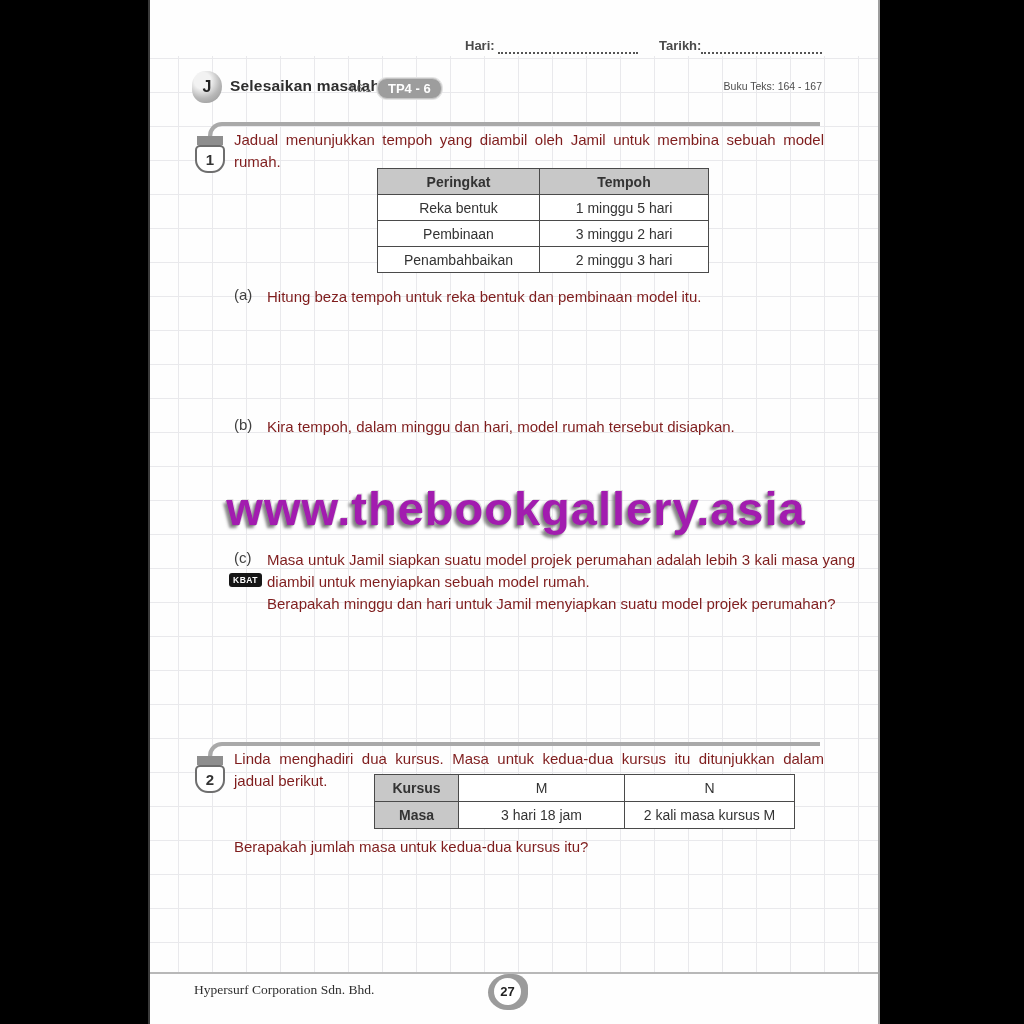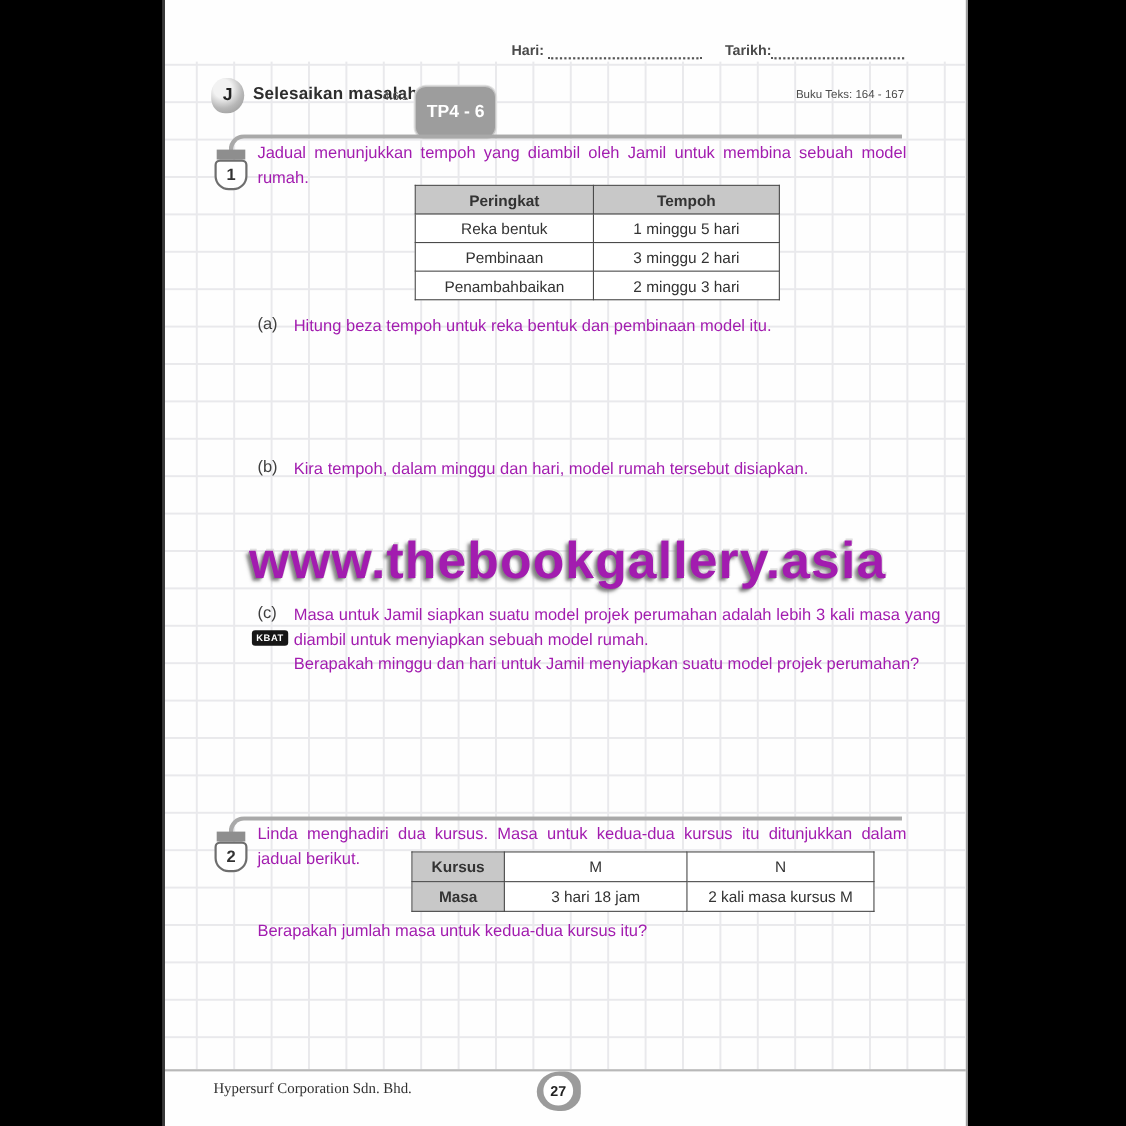--- a/index.html
+++ b/index.html
@@ -7,37 +7,37 @@
               font-family:"Liberation Sans", sans-serif; }
   .stage { position:relative; width:1024px; height:1024px; background:#000; }
   .page  { position:absolute; left:148px; top:0; width:732px; height:1024px;
            background:#fefefe; border-left:2px solid #3a3a3a; border-right:2px solid #9e9e9e; }
   .grid  { position:absolute; left:0; top:56px; width:100%; height:916px;
            background-image:
              linear-gradient(to right, #e9e9ec 1.5px, transparent 1.5px),
              linear-gradient(to bottom, #e9e9ec 1.5px, transparent 1.5px);
            background-size:34px 34px; background-position:-6px 2px; }
 
-  .txt { color:#a21caf; font-size:15px; line-height:22px; }
+  .txt { color:#7f1d1d; font-size:15px; line-height:22px; }
   .just { text-align:justify; }
 
   
   .hdr-label { position:absolute; font-size:13px; font-weight:bold; color:#4a4a4a; top:38px; }
   .dotline { position:absolute; top:52px; border-bottom:2px dotted #555; height:0; }
 
   
   .j-blob { position:absolute; left:42px; top:71px; width:30px; height:32px;
             background:radial-gradient(circle at 35% 30%, #f2f2f2 0 28%, #b8b8b8 60%, #8f8f8f 100%);
             border-radius:48% 52% 55% 45%; display:flex; align-items:center; justify-content:center;
             font-weight:bold; font-size:16px; color:#222; }
   .sec-title { position:absolute; left:80px; top:77px; font-size:15.5px; font-weight:bold;
                color:#2e2e2e; letter-spacing:.2px; }
   .sec-code  { position:absolute; left:198px; top:82px; font-size:10.5px; color:#555; }
   .tp-pill   { position:absolute; left:227px; top:78px; background:#9d9d9d; color:#fff;
-               font-size:16px; font-weight:bold; padding:14px 10px; border-radius:10px;
+               font-size:13px; font-weight:bold; padding:2px 10px; border-radius:10px;
                border:1px solid #c6c6c6; box-shadow:0 0 0 1px #e4e4e4; }
   .buku-teks { position:absolute; left:0; top:80px; width:672px; text-align:right;
                font-size:10.5px; color:#4d4d4d;padding-left:32px; }
 
   
   .bracket { position:absolute; height:18px; border-top:4px solid #a9a9a9;
              border-left:4px solid #a9a9a9; border-top-left-radius:14px; width:612px; left:58px; }
   .qbadge  { position:absolute; left:44px; width:32px; }
   .qbadge .cap { width:26px; height:9px; background:#8e8e8e; margin:0 auto; }
   .qbadge .num { width:30px; height:28px; margin:0 auto; border:2px solid #6e6e6e; background:#fff;

